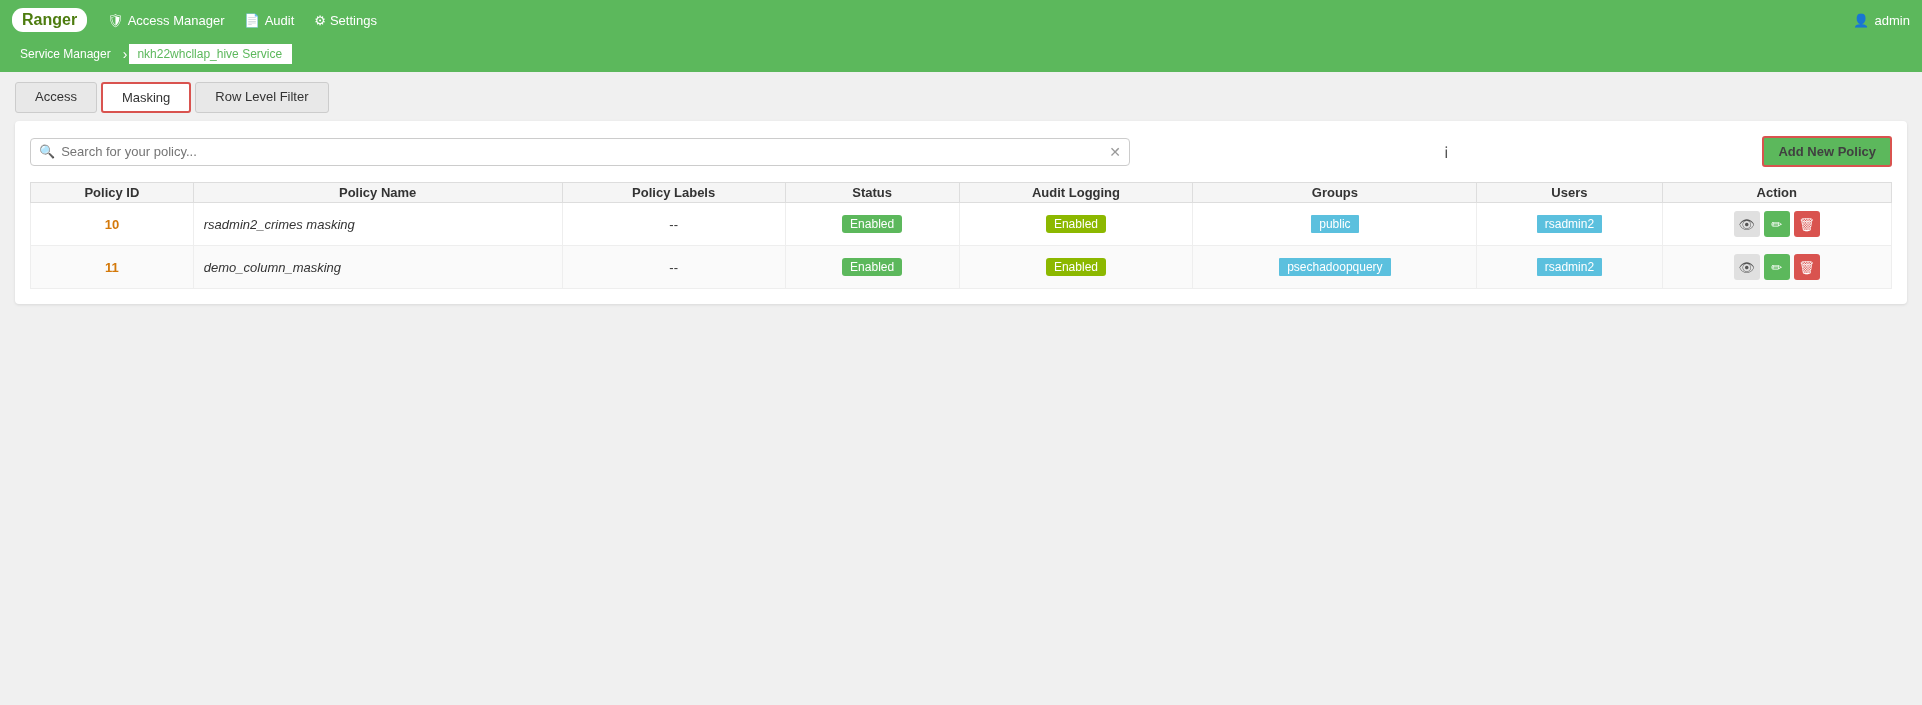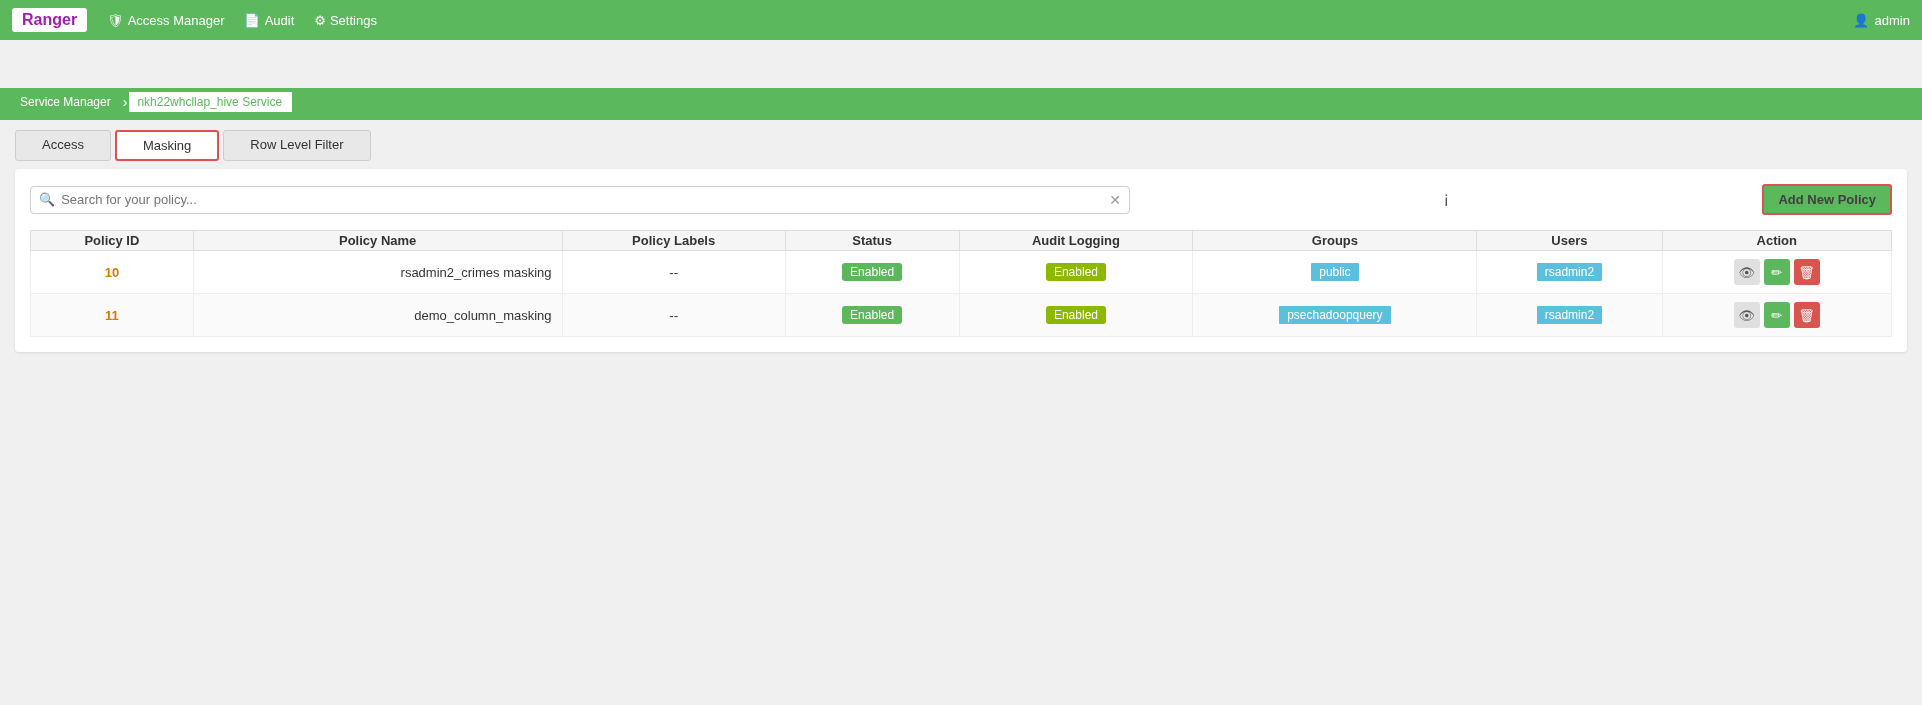--- a/index.html
+++ b/index.html
@@ -14,25 +14,25 @@
       padding: 0 12px;
       justify-content: space-between;
     }
     .navbar-left {
       display: flex;
       align-items: center;
       gap: 20px;
     }
     .navbar-brand {
       background: #fff;
-      color: #a21caf;
+      color: #4d7c0f;
       font-weight: bold;
       font-size: 16px;
       padding: 3px 10px;
-      border-radius: 3px;
+      border-radius: 11px;
     }
     .navbar-item {
       color: #fff;
       display: flex;
       align-items: center;
       gap: 4px;
       font-size: 13px;
       cursor: pointer;
     }
     .navbar-right {
@@ -42,21 +42,20 @@
       gap: 5px;
     }
 
     
     .breadcrumb-bar {
       background: #5cb85c;
       padding: 4px 12px 8px;
       display: flex;
       align-items: center;
       gap: 0;
-      margin-top: 48px;
     }
     .breadcrumb-item {
       background: #5cb85c;
       color: #fff;
       padding: 3px 10px 3px 8px;
       font-size: 12px;
       position: relative;
       display: inline-flex;
       align-items: center;
       cursor: pointer;
@@ -77,21 +76,21 @@
       padding: 10px 15px;
     }
 
     
     .tabs {
       display: flex;
       gap: 4px;
       margin-bottom: 8px;
     }
     .tab {
-      padding: 6px 26px;
+      padding: 6px 19px;
       background: #e8e8e8;
       border: 1px solid #ccc;
       border-radius: 3px;
       cursor: pointer;
       color: #333;
       font-size: 13px;
       text-align: right;
     }
     .tab.active {
       background: #fff;
@@ -189,22 +188,23 @@
       padding: 8px 10px;
       border: 1px solid #eee;
       text-align: center;
       color: #333;
     }
     tbody td.policy-id {
       color: #d4790a;
       font-weight: bold;
     }
     tbody td.policy-name {
-      text-align: right;
-      color: #333;
+      text-align: left;
+      color: #333;
+      font-style: italic;
     }
 
     
     .badge-enabled-green {
       background: #5cb85c;
       color: #fff;
       padding: 2px 8px;
       border-radius: 3px;
       font-size: 12px;
       display: inline-block;

